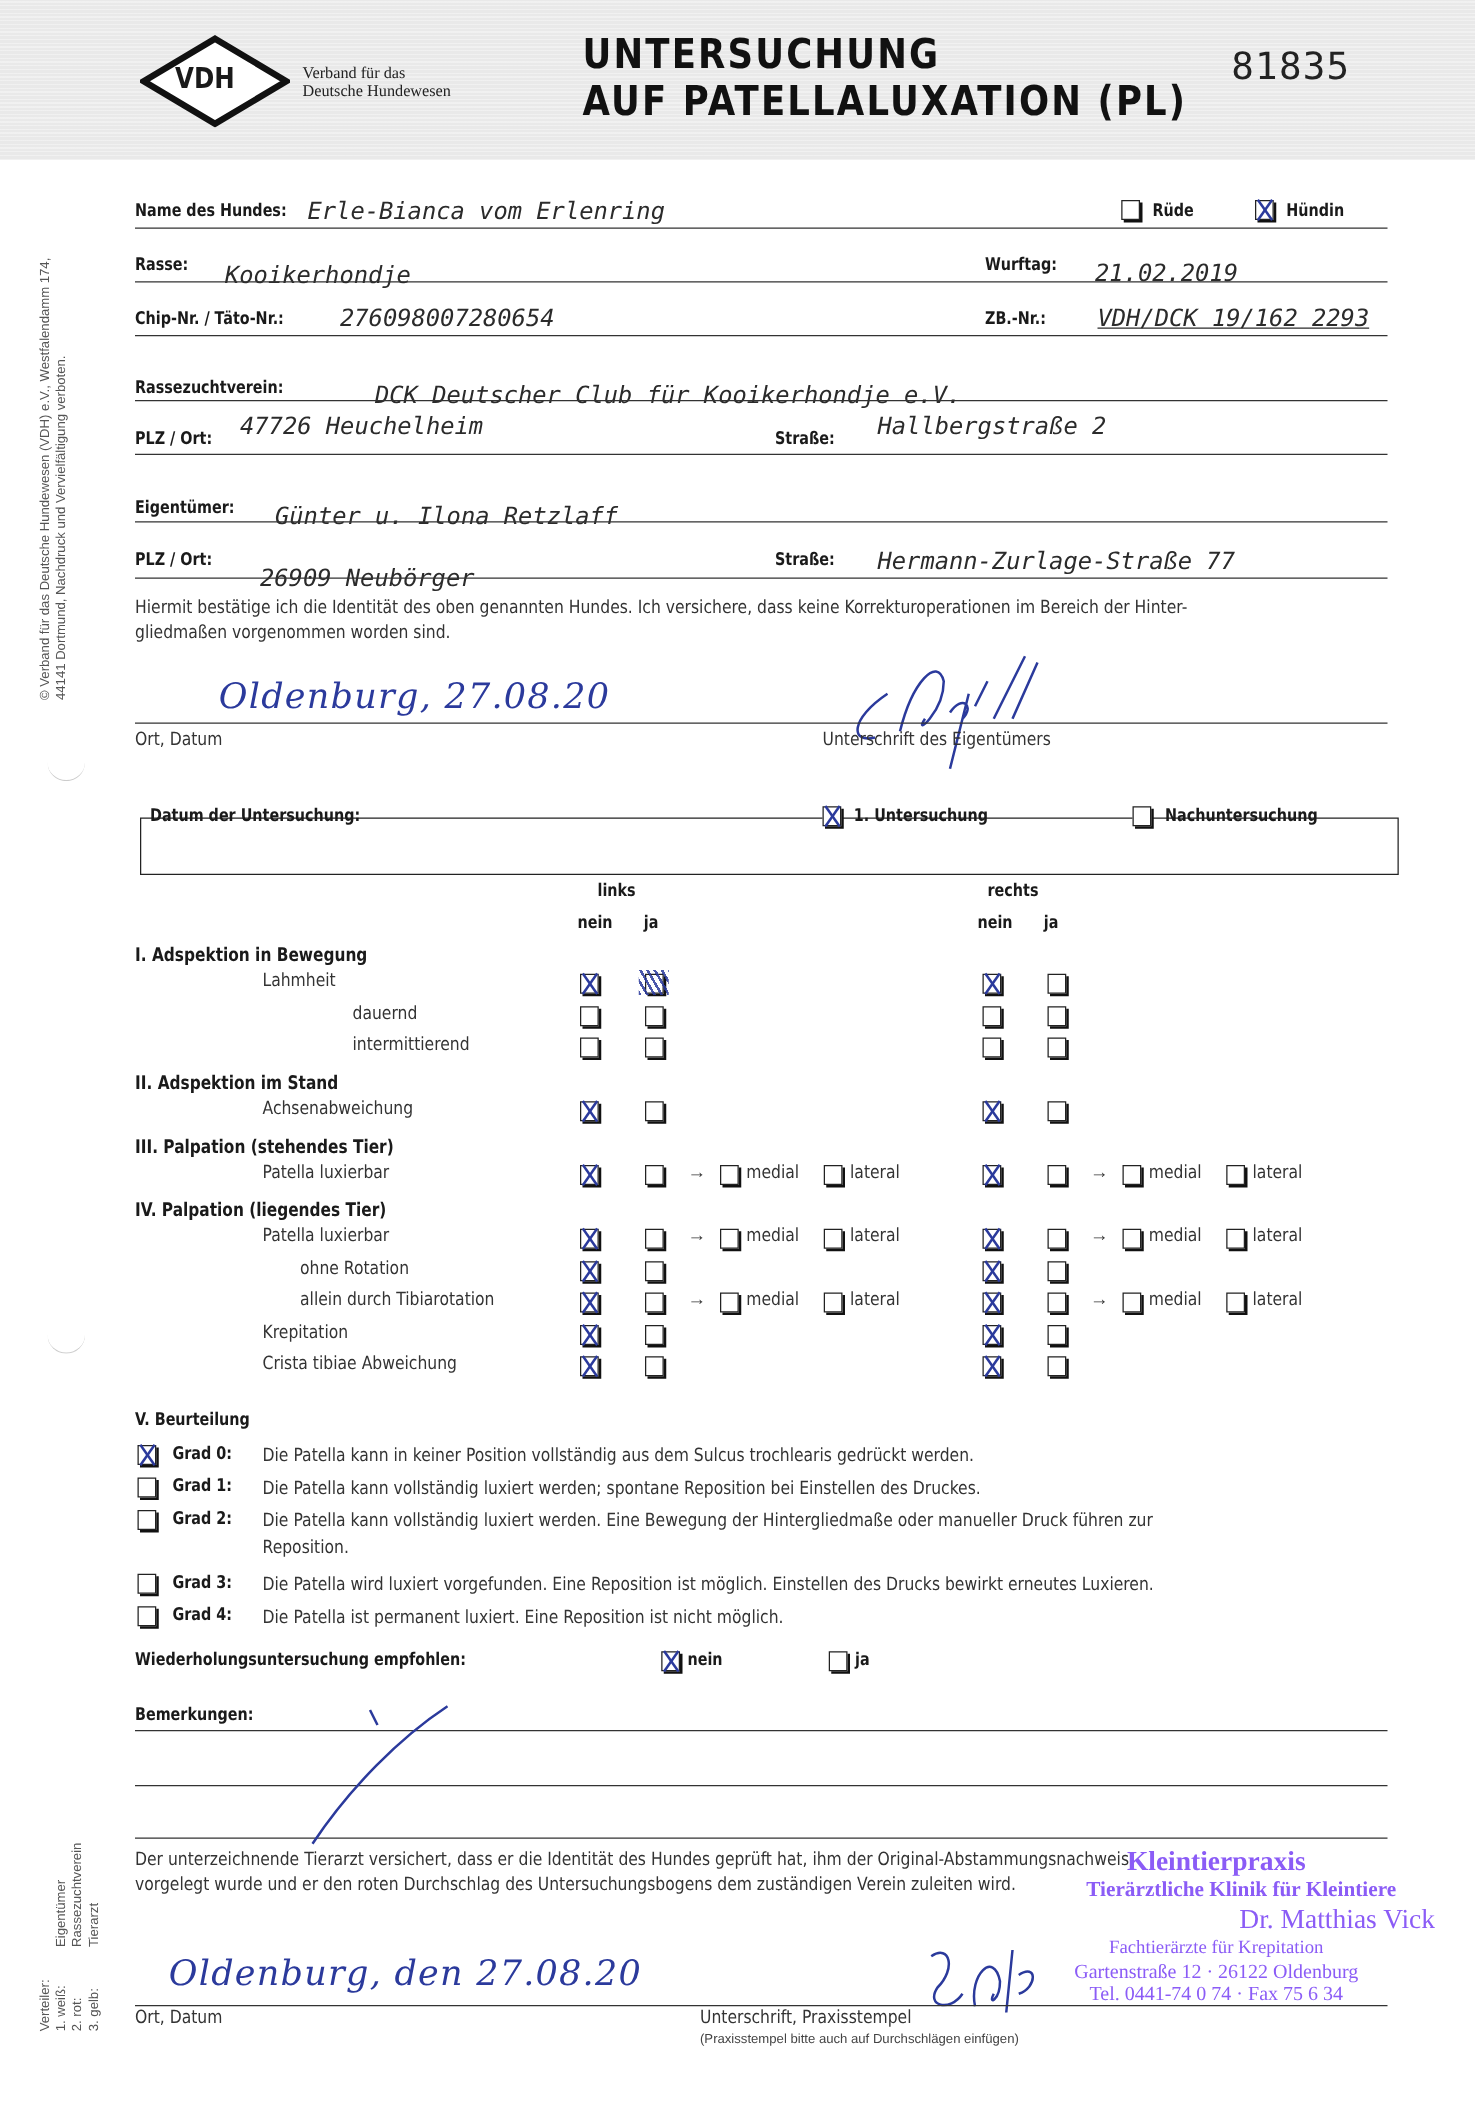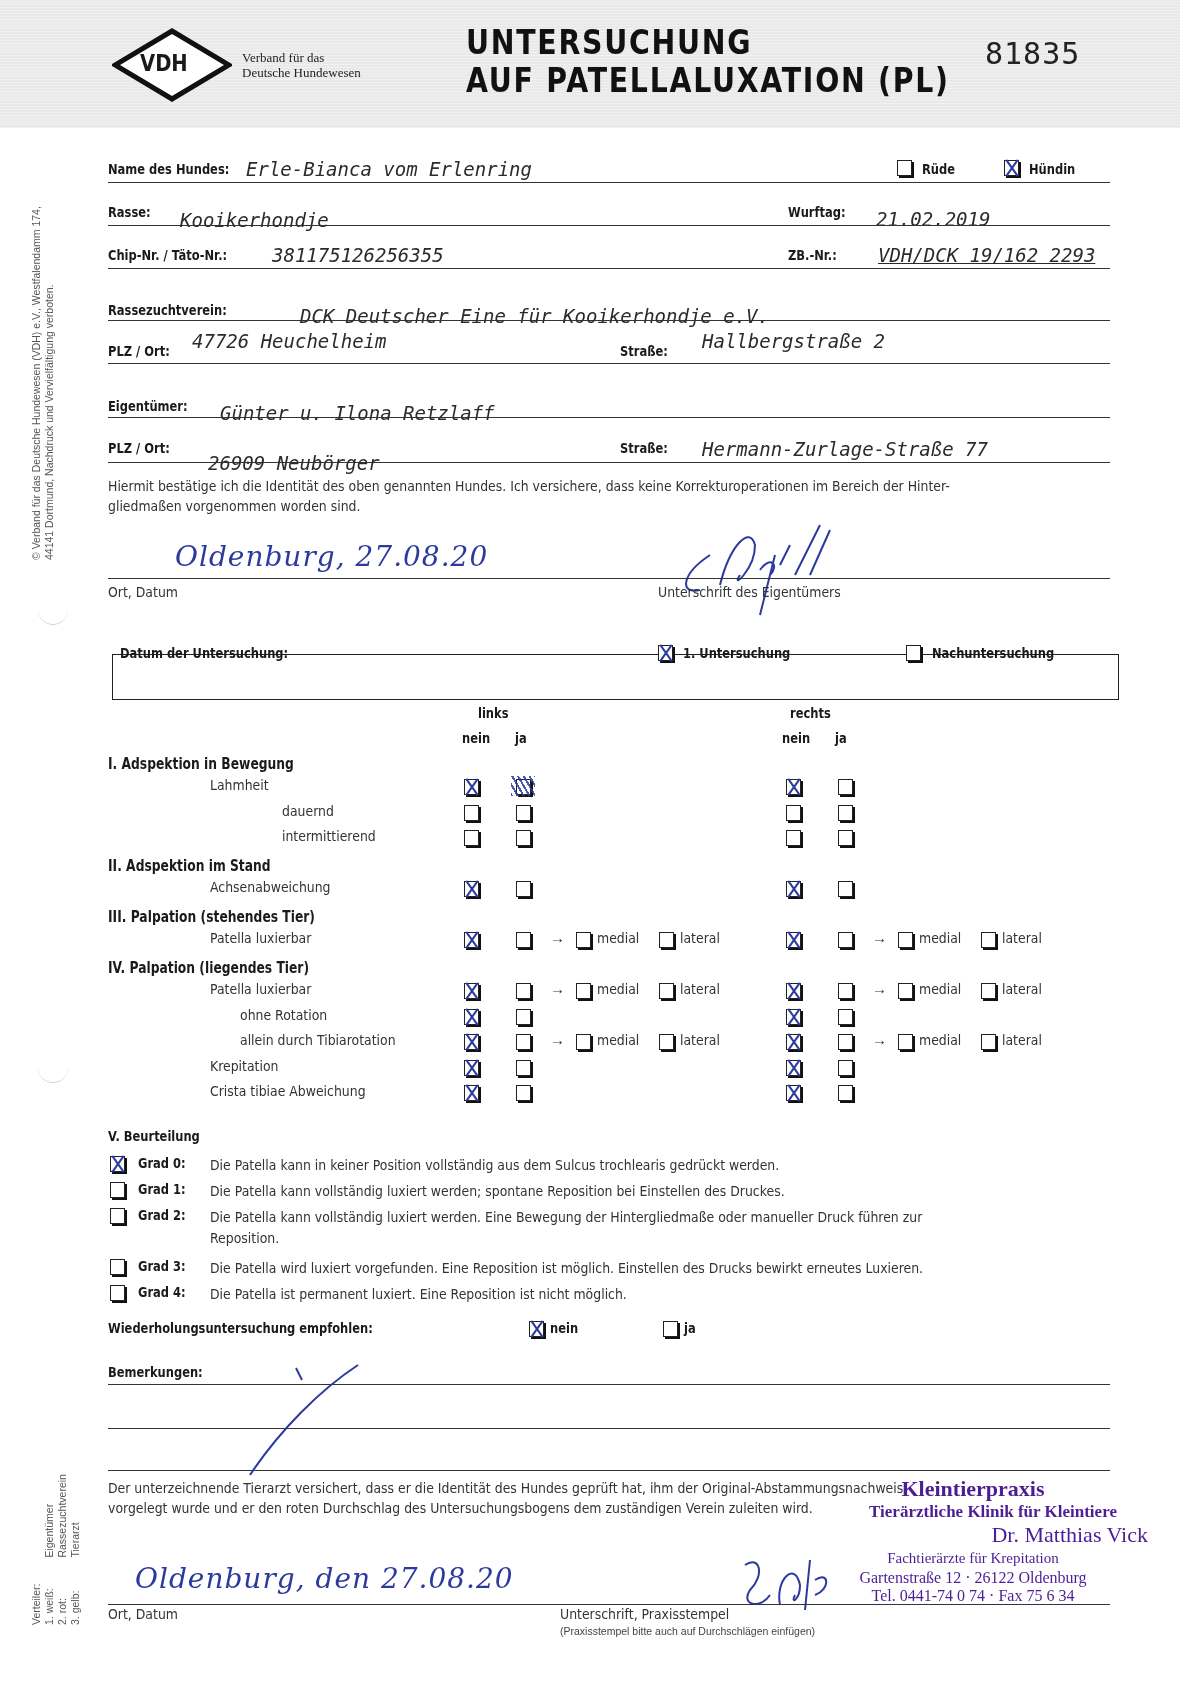--- a/index.html
+++ b/index.html
@@ -20,21 +20,21 @@
   .hand { position:absolute; font-family:"DejaVu Serif", serif; font-style:italic; font-size:28px; color:#2b3a9c; white-space:nowrap; letter-spacing:1px; }
   .line { position:absolute; height:0; border-top:1.5px solid #333; }
   .cb { position:absolute; width:13px; height:14px; border:1px solid #222; background:#fff; box-shadow:2px 2px 0 #111; }
   .cb.x::before, .cb.x::after { content:""; position:absolute; left:-3px; top:6px; width:20px; height:2px; background:#2b3a9c; }
   .cb.x::before { transform:rotate(55deg); }
   .cb.x::after { transform:rotate(-55deg); }
   .cb.scr::before { content:""; position:absolute; left:-6px; top:-4px; width:24px; height:20px;
     background:repeating-linear-gradient(60deg, #2b3a9c 0 2px, transparent 2px 5px); opacity:0.85; }
   .arrow { position:absolute; font-size:15px; color:#333; }
   .box { position:absolute; left:112px; top:654px; width:1005px; height:44px; border:1.5px solid #222; }
-  .stamp { position:absolute; left:838px; top:1476px; width:310px; font-family:"Liberation Serif", serif; color:#4c1d95; text-align:center; }
+  .stamp { position:absolute; left:838px; top:1476px; width:310px; font-family:"Liberation Serif", serif; color:#8b5cf6; text-align:center; }
   .stamp div { white-space:nowrap; }
   .fine { position:absolute; font-size:10.5px; color:#444; }
 </style>
 </head>
 <body>
 
 <div class="header">
   <svg class="logo" viewBox="0 0 120 74">
     <polygon points="60,3 117,37 60,71 3,37" fill="#fff" stroke="#111" stroke-width="5"></polygon>
   </svg>
@@ -81,27 +81,27 @@
 <div class="lbl" style="left:1029px;top:161px;">Hündin</div>
 <div class="line" style="left:108px;top:182px;width:1002px;"></div>
 
 <div class="lbl" style="left:108px;top:204px;">Rasse:</div>
 <div class="type" style="left:180px;top:209px;">Kooikerhondje</div>
 <div class="lbl" style="left:788px;top:204px;">Wurftag:</div>
 <div class="type" style="left:876px;top:208px;">21.02.2019</div>
 <div class="line" style="left:108px;top:225px;width:1002px;"></div>
 
 <div class="lbl" style="left:108px;top:247px;">Chip-Nr. / Täto-Nr.:</div>
-<div class="type" style="left:272px;top:244px;font-style:italic;">381175126256355</div>
+<div class="type" style="left:272px;top:244px;font-style:italic;">276098007280654</div>
 <div class="lbl" style="left:788px;top:247px;">ZB.-Nr.:</div>
 <div class="type" style="left:878px;top:244px;text-decoration:underline;">VDH/DCK 19/162 2293</div>
 <div class="line" style="left:108px;top:268px;width:1002px;"></div>
 
 <div class="lbl" style="left:108px;top:302px;">Rassezuchtverein:</div>
-<div class="type" style="left:300px;top:305px;">DCK   Deutscher Eine für Kooikerhondje e.V.</div>
+<div class="type" style="left:300px;top:305px;">DCK   Deutscher Club für Kooikerhondje e.V.</div>
 <div class="line" style="left:108px;top:320px;width:1002px;"></div>
 <div class="lbl" style="left:108px;top:343px;">PLZ / Ort:</div>
 <div class="type" style="left:192px;top:330px;">47726  Heuchelheim</div>
 <div class="lbl" style="left:620px;top:343px;">Straße:</div>
 <div class="type" style="left:702px;top:330px;">Hallbergstraße 2</div>
 <div class="line" style="left:108px;top:363px;width:1002px;"></div>
 
 <div class="lbl" style="left:108px;top:398px;">Eigentümer:</div>
 <div class="type" style="left:220px;top:402px;">Günter u. Ilona Retzlaff</div>
 <div class="line" style="left:108px;top:417px;width:1002px;"></div>

